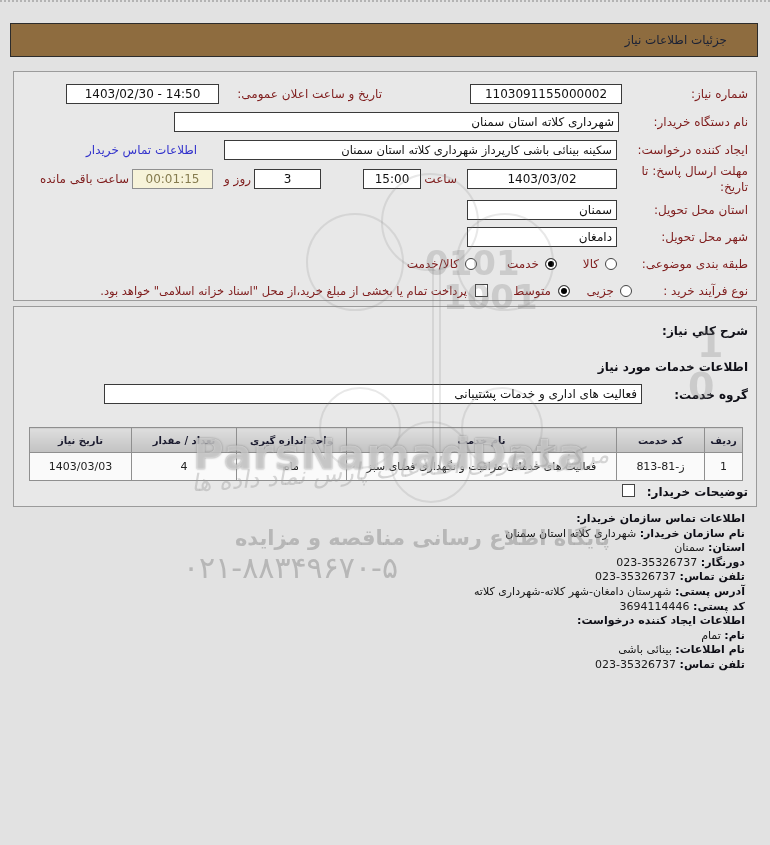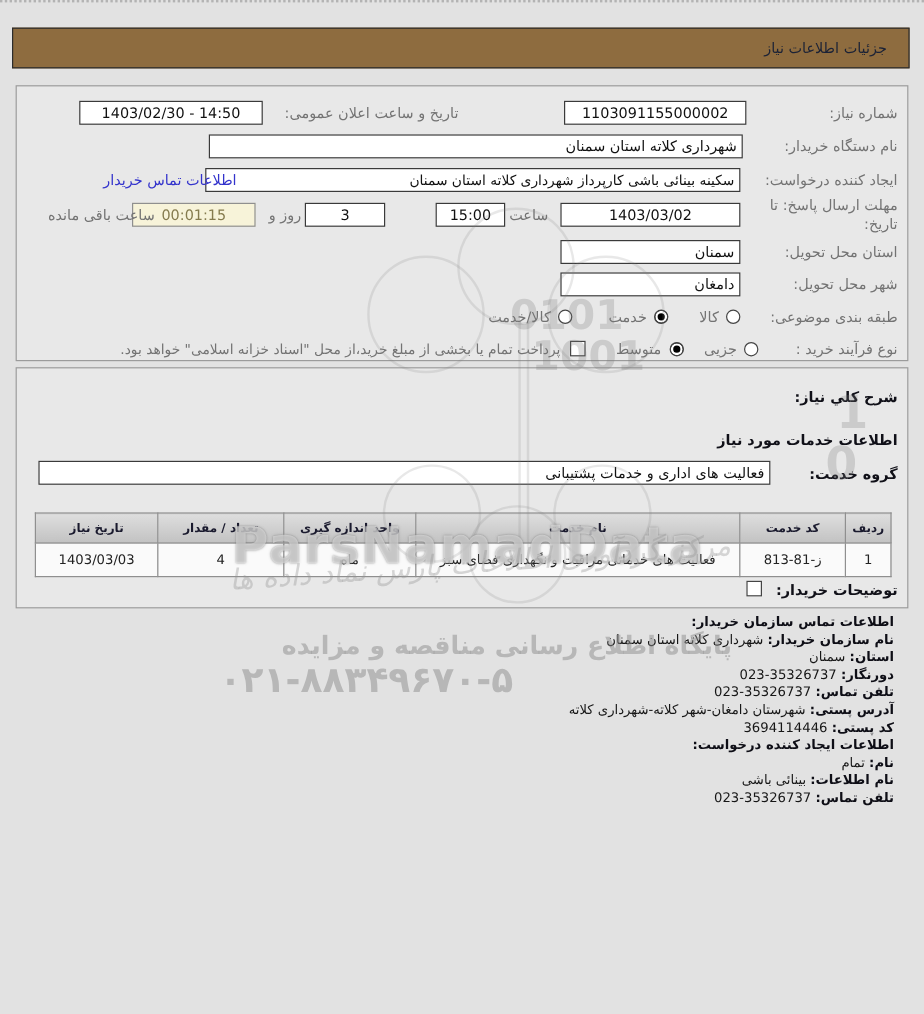--- a/index.html
+++ b/index.html
@@ -7,28 +7,28 @@
     width:770px;height:845px;position:relative;overflow:hidden;
     background:#e2e2e2;
     font-family:"DejaVu Sans","Liberation Sans",sans-serif;
     direction:rtl;color:#1c1c1c;
   }
   .dotted-top{position:absolute;top:0;left:0;width:770px;height:0;border-top:2px dotted #b3b3b3;}
   
   .titlebar{
     position:absolute;left:10px;top:23px;width:748px;height:34px;box-sizing:border-box;
     background:#8e6c3f;border:1px solid #2c2c2c;
-    display:flex;align-items:center;padding-right:18px;
+    display:flex;align-items:center;padding-right:30px;
     color:#1b2236;font-size:12px;
   }
   
   .panel{position:absolute;left:13px;width:744px;box-sizing:border-box;background:#e8e8e8;border:1px solid #9b9b9b;z-index:1;}
   #panel1{top:71px;height:230px;}
   #panel2{top:306px;height:201px;}
-  .lbl{position:absolute;font-size:12px;white-space:nowrap;color:#737373;}
+  .lbl{position:absolute;font-size:12px;white-space:nowrap;color:#7f1d1d;}
   .blbl{position:absolute;font-size:12px;white-space:nowrap;color:#101018;font-weight:bold;}
   .inp{
     position:absolute;height:20px;box-sizing:border-box;background:#fff;border:1px solid #3a3a3a;
     font-size:12px;color:#111;display:flex;align-items:center;justify-content:center;
     direction:ltr;white-space:nowrap;overflow:hidden;
   }
   .inp.rtl{direction:rtl;justify-content:flex-start;padding-right:4px;}
   .inp.beige{background:#f7f3d9;border:1px solid #8f8f8f;color:#857b4e;}
   .link{position:absolute;font-size:12px;color:#3333cc;white-space:nowrap;cursor:pointer;}
   
@@ -50,21 +50,21 @@
   .contact{
     position:absolute;right:25px;top:512px;text-align:right;
     font-size:11px;line-height:14.6px;color:#161616;z-index:2;
   }
   .contact b{color:#0e0e16;}
   
   .wm{position:absolute;pointer-events:none;z-index:40;}
   .wm-brand{left:193px;top:430px;font-size:42px;font-weight:bold;letter-spacing:1px;
     color:rgba(243,243,243,0.55);text-shadow:0 0 2px rgba(110,110,110,0.75);direction:ltr;}
   .wm-tagline{right:160px;top:526px;font-size:21px;font-weight:bold;color:rgba(140,140,140,0.5);}
-  .wm-phone{left:183px;top:550px;font-size:30px;font-weight:bold;letter-spacing:3px;
+  .wm-phone{left:183px;top:550px;font-size:30px;font-weight:normal;letter-spacing:3px;
     color:rgba(140,140,140,0.5);direction:ltr;}
   .wm-script{left:70px;top:455px;width:660px;font-size:24px;font-style:italic;
     color:rgba(150,150,150,0.38);transform:rotate(-4deg);text-align:center;}
   .wm-digits{font-weight:bold;color:rgba(120,120,120,0.26);direction:ltr;}
   #wm-d1{left:425px;top:243px;font-size:34px;}
   #wm-d2{left:443px;top:277px;font-size:34px;}
   #wm-d3{left:697px;top:322px;font-size:38px;}
   #wm-d4{left:688px;top:364px;font-size:38px;}
   svg.wm{left:0;top:0;}
 </style>
@@ -93,31 +93,31 @@
 <div class="panel" id="panel1">
   <span class="lbl" style="right:8px;top:15px">شماره نیاز:</span>
   <div class="inp" style="right:134px;width:152px;top:12px">1103091155000002</div>
   <span class="lbl" style="right:374px;top:15px">تاریخ و ساعت اعلان عمومی:</span>
   <div class="inp" style="left:52px;width:153px;top:12px">1403/02/30 - 14:50</div>
 
   <span class="lbl" style="right:8px;top:43px">نام دستگاه خریدار:</span>
   <div class="inp rtl" style="right:137px;width:445px;top:40px">شهرداری کلاته استان سمنان</div>
 
   <span class="lbl" style="right:8px;top:71px">ایجاد کننده درخواست:</span>
-  <div class="inp rtl" style="right:139px;width:446px;top:68px;font-size:11.5px">سکینه بینائی باشی کارپرداز شهرداری کلاته استان سمنان</div>
+  <div class="inp rtl" style="right:139px;width:393px;top:68px;font-size:11.5px">سکینه بینائی باشی کارپرداز شهرداری کلاته استان سمنان</div>
   <span class="link" style="left:72px;top:71px">اطلاعات تماس خریدار</span>
 
   <span class="lbl" style="right:8px;top:92px">مهلت ارسال پاسخ: تا</span>
   <span class="lbl" style="right:8px;top:108px">تاریخ:</span>
   <div class="inp" style="right:139px;width:150px;top:97px">1403/03/02</div>
   <span class="lbl" style="right:299px;top:100px">ساعت</span>
   <div class="inp" style="right:335px;width:58px;top:97px">15:00</div>
   <div class="inp" style="right:435px;width:67px;top:97px">3</div>
   <span class="lbl" style="right:505px;top:100px">روز و</span>
-  <div class="inp beige" style="right:543px;width:103px;top:97px">00:01:15</div>
+  <div class="inp beige" style="right:543px;width:81px;top:97px">00:01:15</div>
   <span class="lbl" style="right:627px;top:100px">ساعت باقی مانده</span>
 
   <span class="lbl" style="right:8px;top:131px">استان محل تحویل:</span>
   <div class="inp rtl" style="right:139px;width:150px;top:128px">سمنان</div>
 
   <span class="lbl" style="right:8px;top:158px">شهر محل تحویل:</span>
   <div class="inp rtl" style="right:139px;width:150px;top:155px">دامغان</div>
 
   <span class="lbl" style="right:8px;top:185px">طبقه بندی موضوعی:</span>
   <span class="radio" style="right:139px;top:186px"></span>
@@ -135,21 +135,21 @@
   <span class="chk" style="right:268px;top:212px"></span>
   <span class="lbl" style="right:289px;top:212px;font-size:11.5px">پرداخت تمام یا بخشی از مبلغ خرید،از محل "اسناد خزانه اسلامی" خواهد بود.</span>
 </div>
 
 <div class="panel" id="panel2">
   <span class="blbl" style="right:8px;top:17px">شرح کلي نياز:</span>
 
   <span class="blbl" style="right:8px;top:53px">اطلاعات خدمات مورد نیاز</span>
 
   <span class="blbl" style="right:8px;top:81px">گروه خدمت:</span>
-  <div class="inp rtl" style="right:114px;width:610px;top:77px">فعالیت های اداری و خدمات پشتیبانی</div>
+  <div class="inp rtl" style="right:114px;width:538px;top:77px">فعالیت های اداری و خدمات پشتیبانی</div>
 
   <table class="tbl">
     <colgroup>
       <col style="width:38px">
         <col style="width:88px">
         <col style="width:270px">
       <col style="width:110px">
         <col style="width:105px">
         <col style="width:102px">
     </colgroup>

